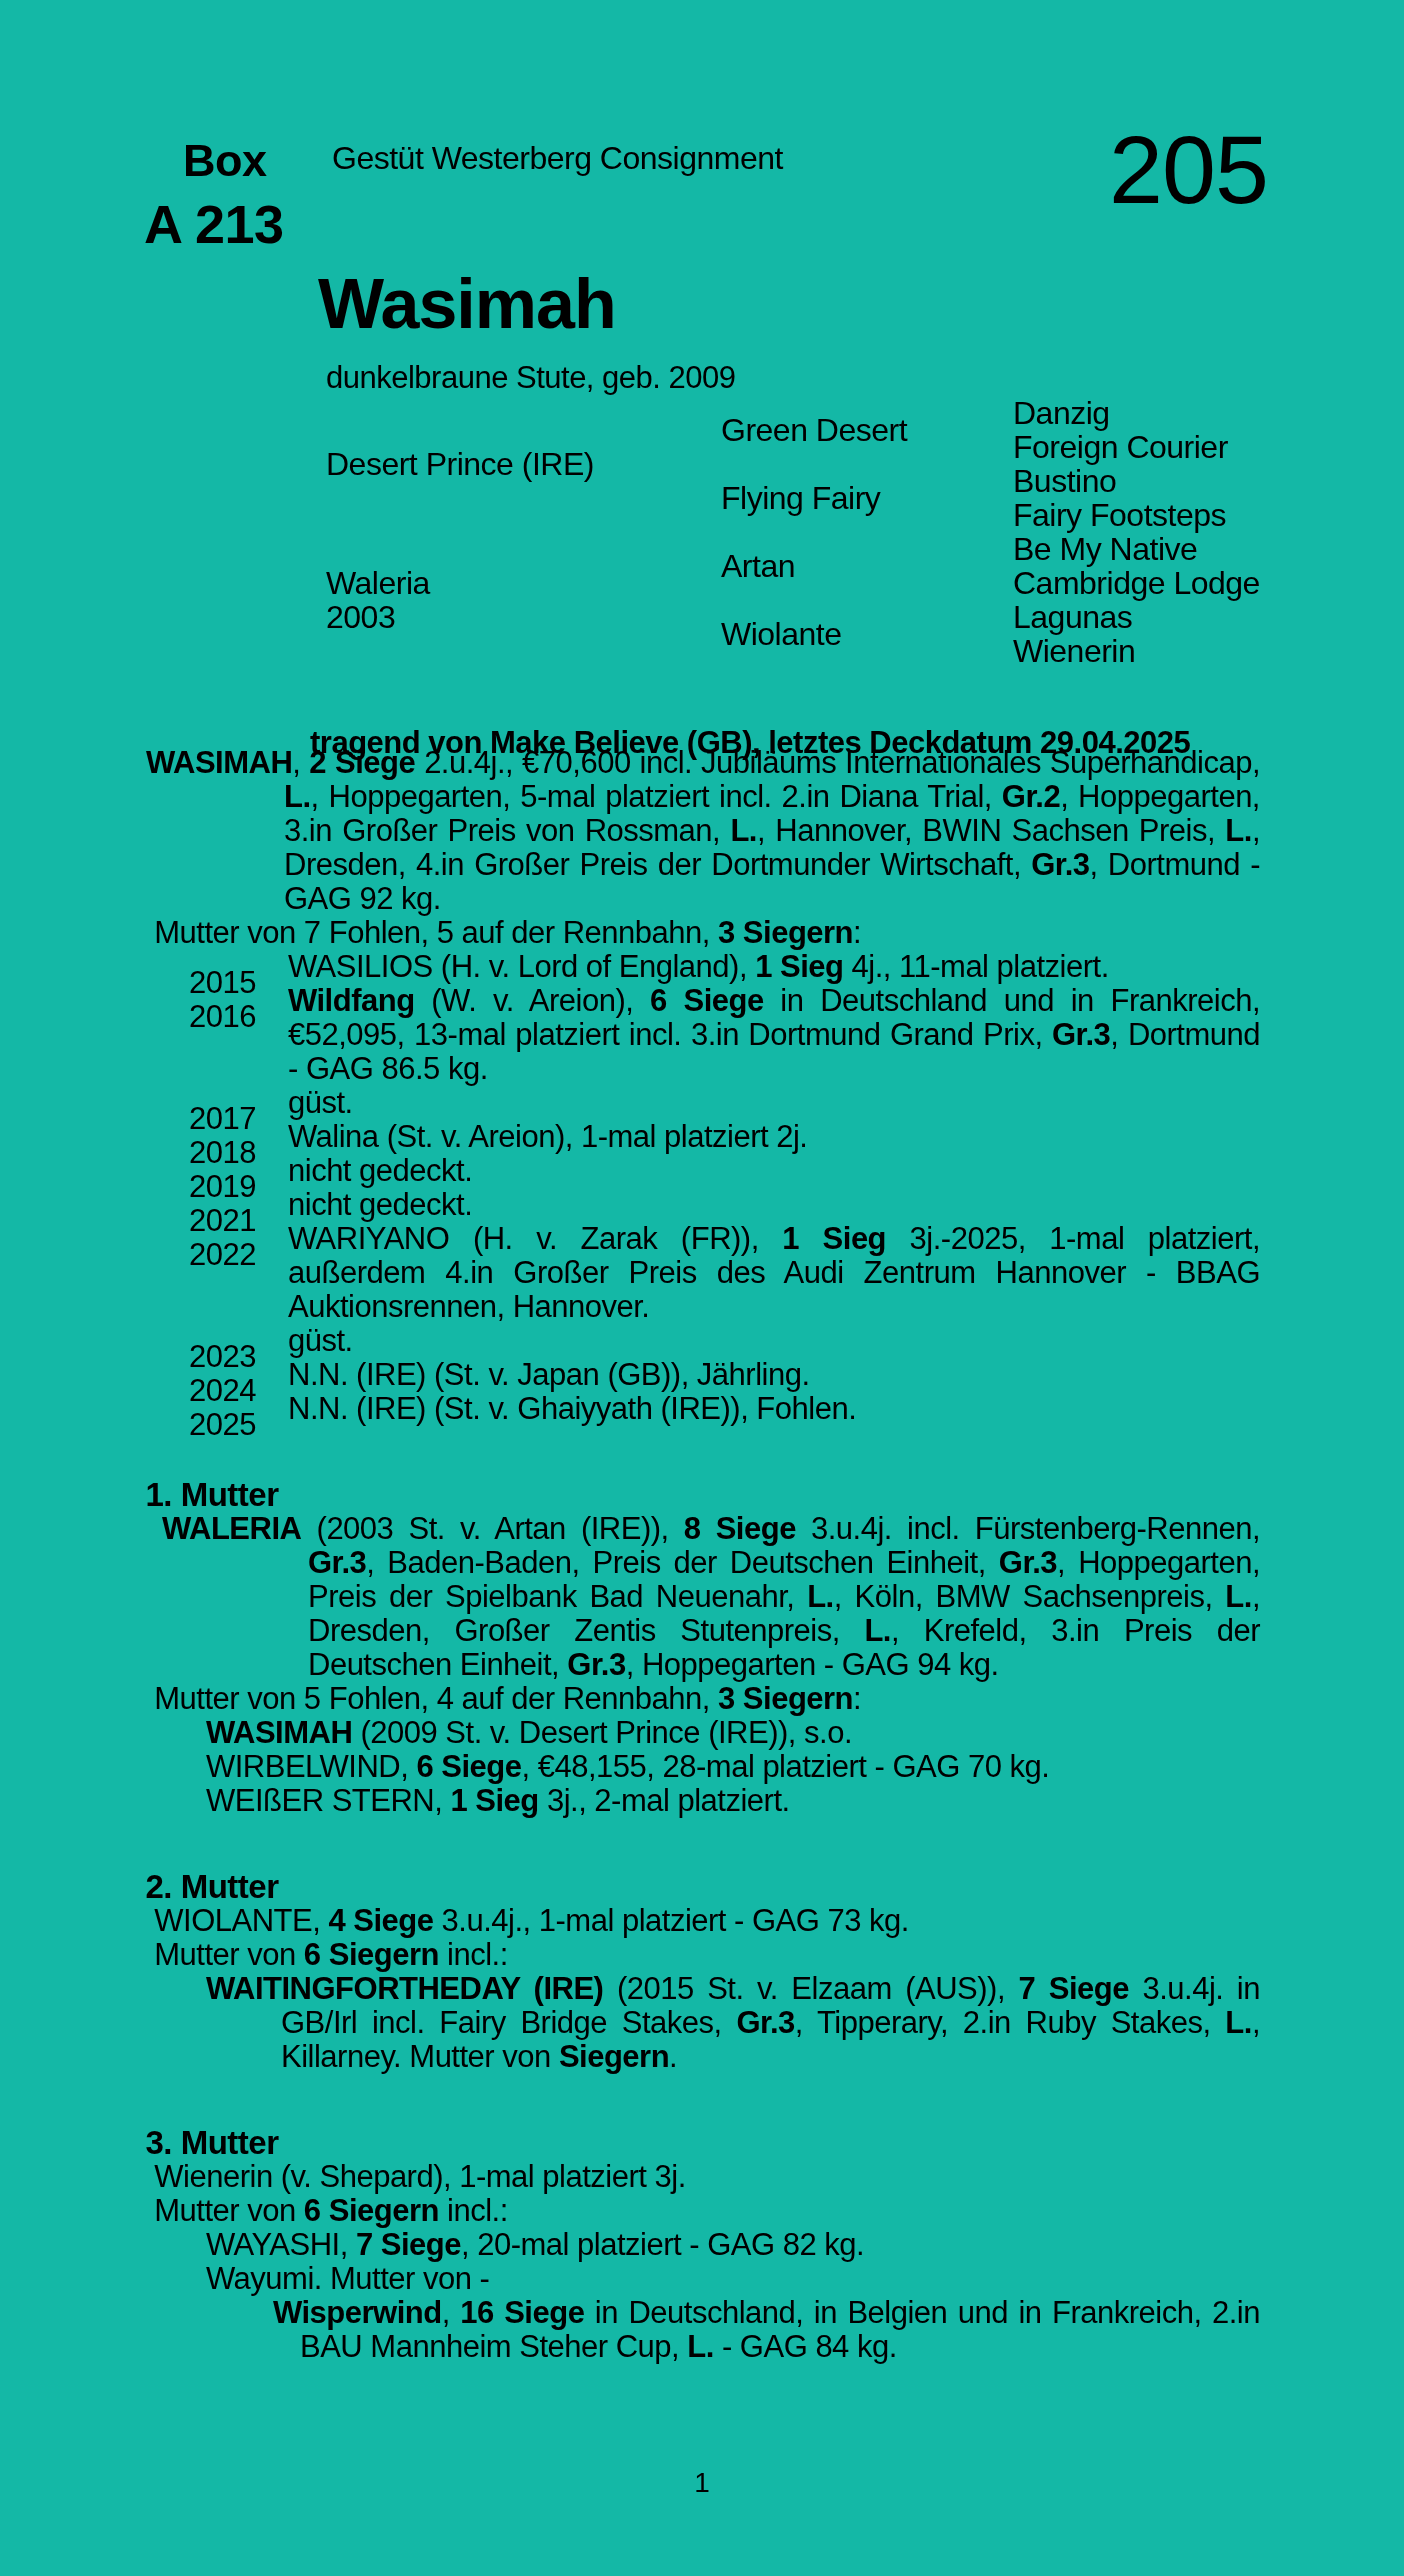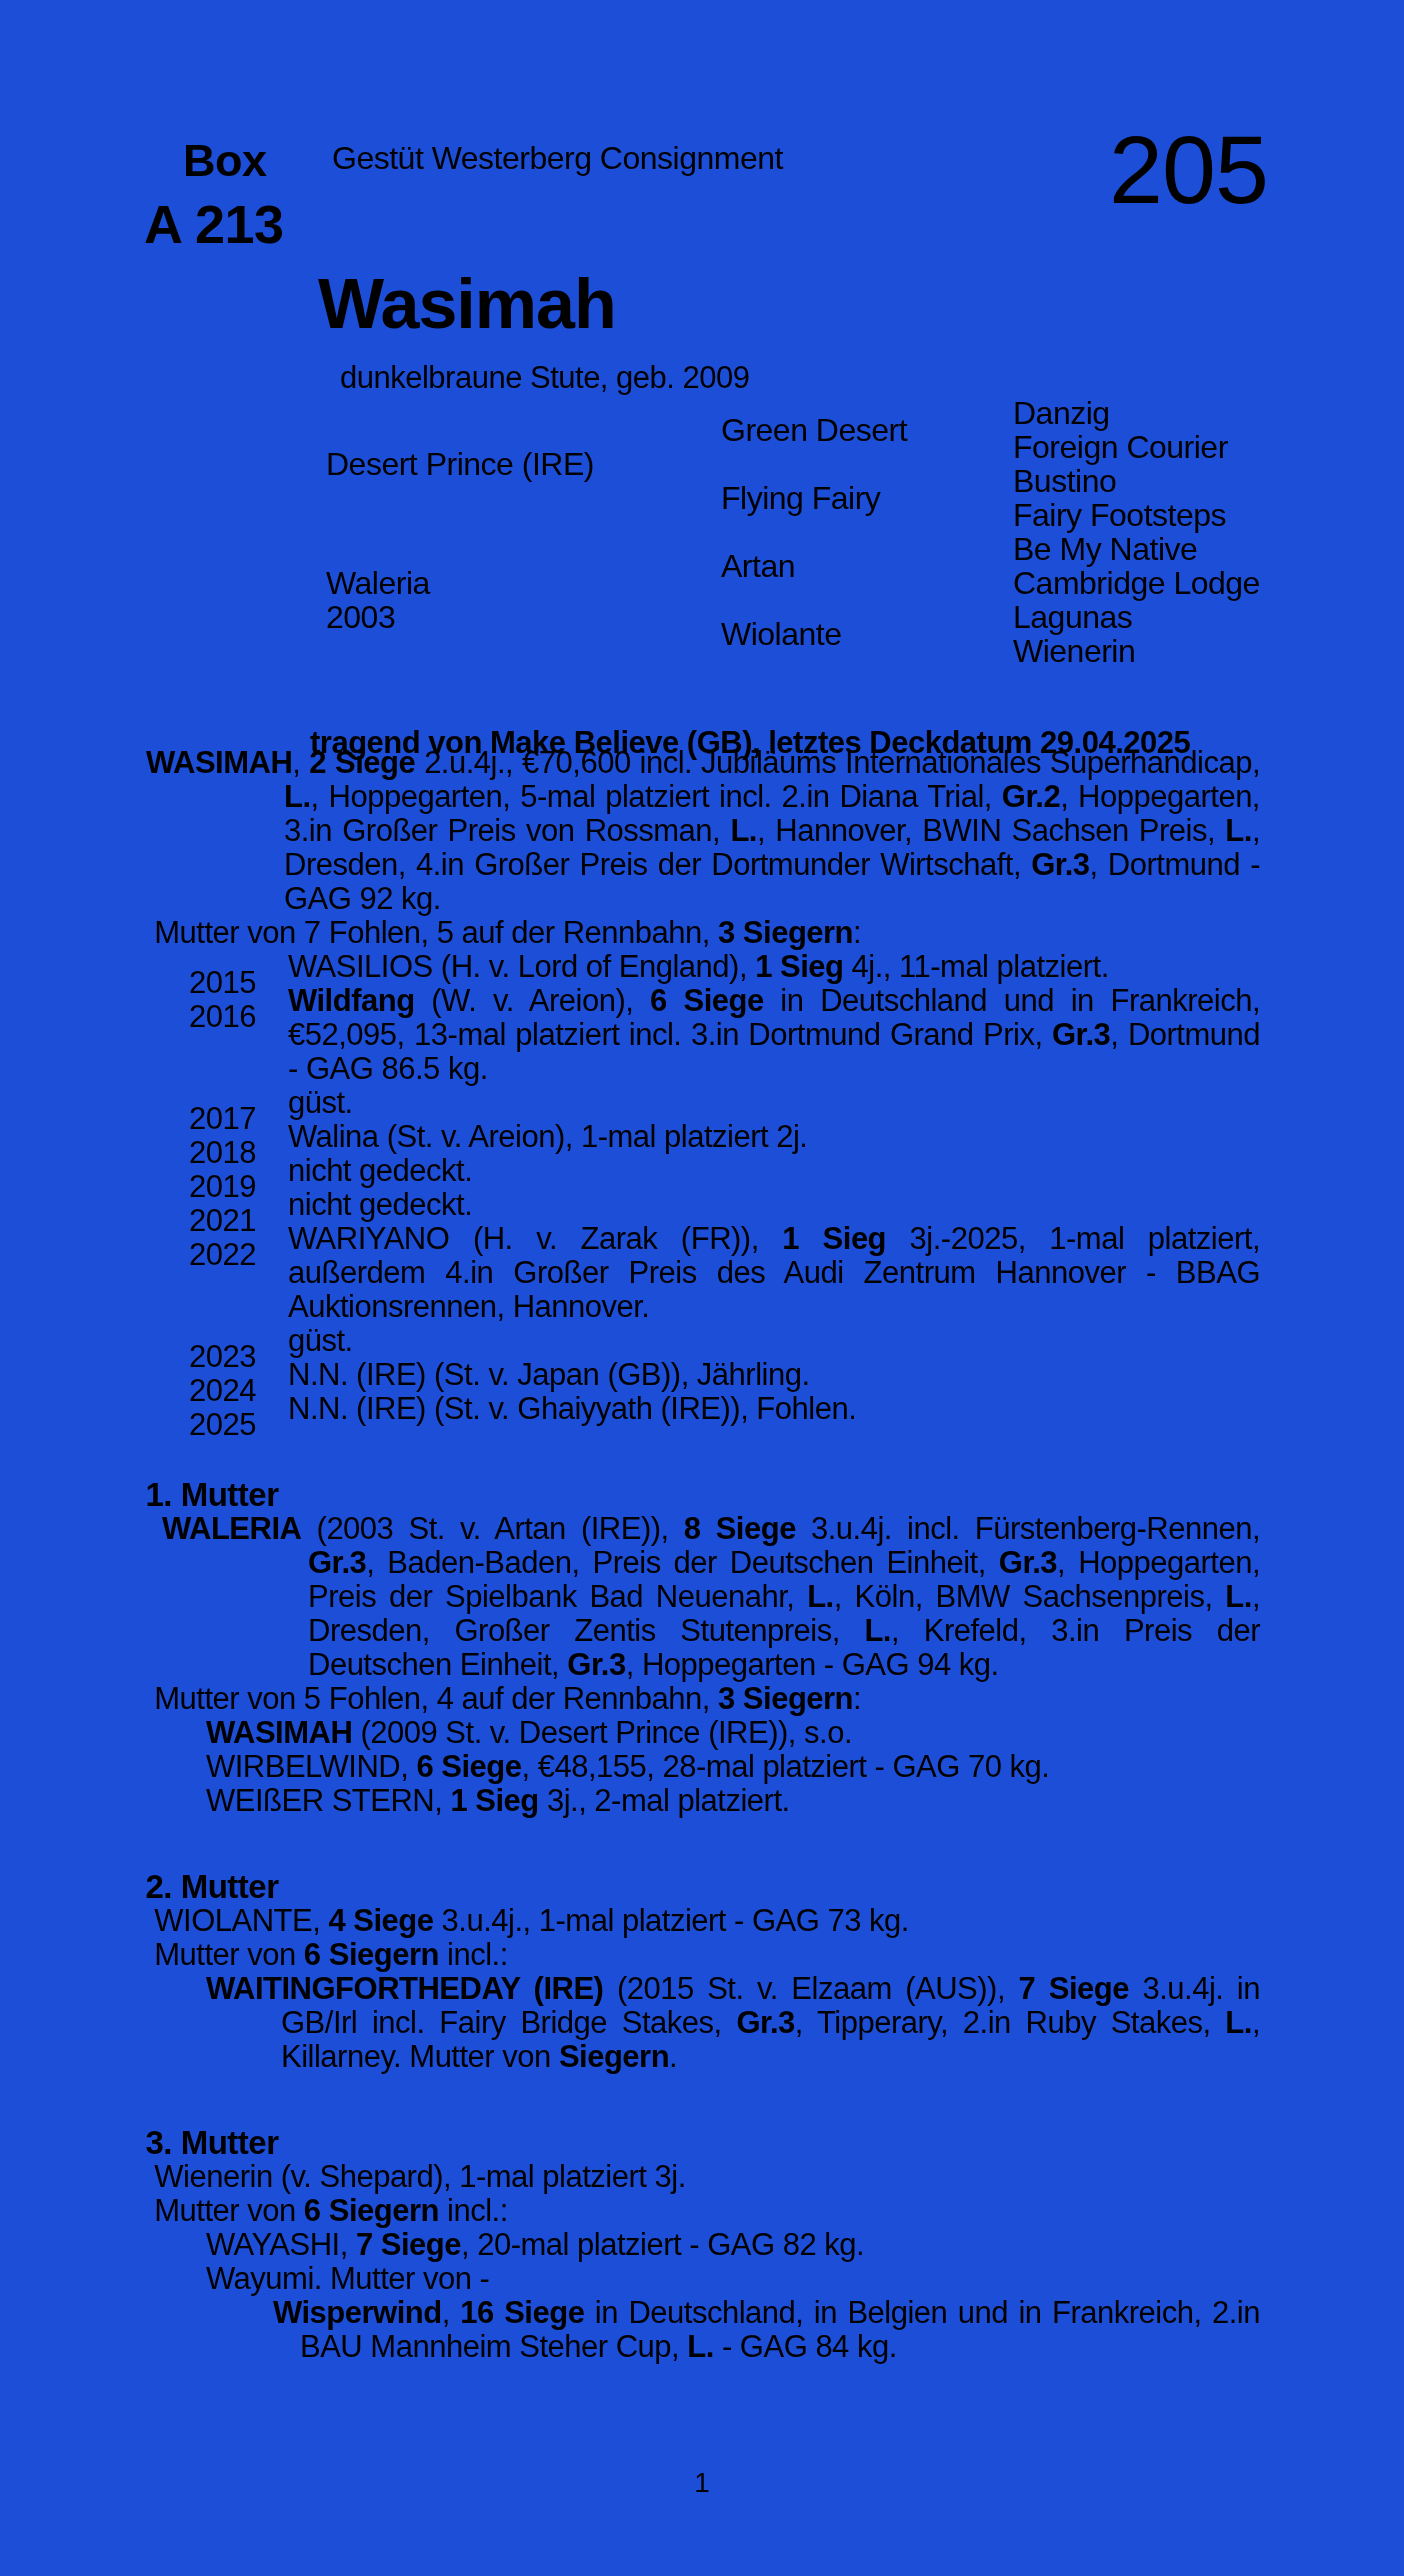--- a/index.html
+++ b/index.html
@@ -1,31 +1,31 @@
 <!DOCTYPE html>
 <html style="font-size:8.2px"><head>
 <meta charset="utf-8">
 <style>
   html,body{margin:0;padding:0;background:#888;}
   .page{
     position:relative;
     width:1404px;height:2576px;
-    background:#1d4ed8;color:#000000;
+    background:#14b8a6;color:#000000;
     font-family:"Liberation Sans", sans-serif;
     overflow:hidden;
   }
   b{font-weight:bold;}
   
   .box-label{position:absolute;left:183px;top:135px;font-size:45px;font-weight:bold;letter-spacing:-0.5px;}
   .box-number{position:absolute;left:144px;top:193px;font-size:54px;font-weight:bold;letter-spacing:-0.5px;}
   .consignment{position:absolute;left:332px;top:140px;font-size:32px;letter-spacing:-0.5px;}
   .lot-number{position:absolute;left:1109px;top:114px;font-size:97px;font-weight:normal;letter-spacing:-1px;}
   
   .horse-name{position:absolute;left:318px;top:264px;font-size:70px;font-weight:bold;letter-spacing:-1px;}
-  .horse-desc{position:absolute;left:340px;top:360px;font-size:31px;letter-spacing:-0.5px;}
+  .horse-desc{position:absolute;left:326px;top:360px;font-size:31px;letter-spacing:-0.5px;}
   
   .pedigree{
     position:absolute;left:326px;top:396px;width:935px;
     display:grid;
     grid-template-columns:395px 292px 1fr;
     grid-template-rows:repeat(8,34px);
     font-size:32px;line-height:34px;letter-spacing:-0.5px;
   }
   .ped-cell{display:flex;flex-direction:column;justify-content:center;}
   

